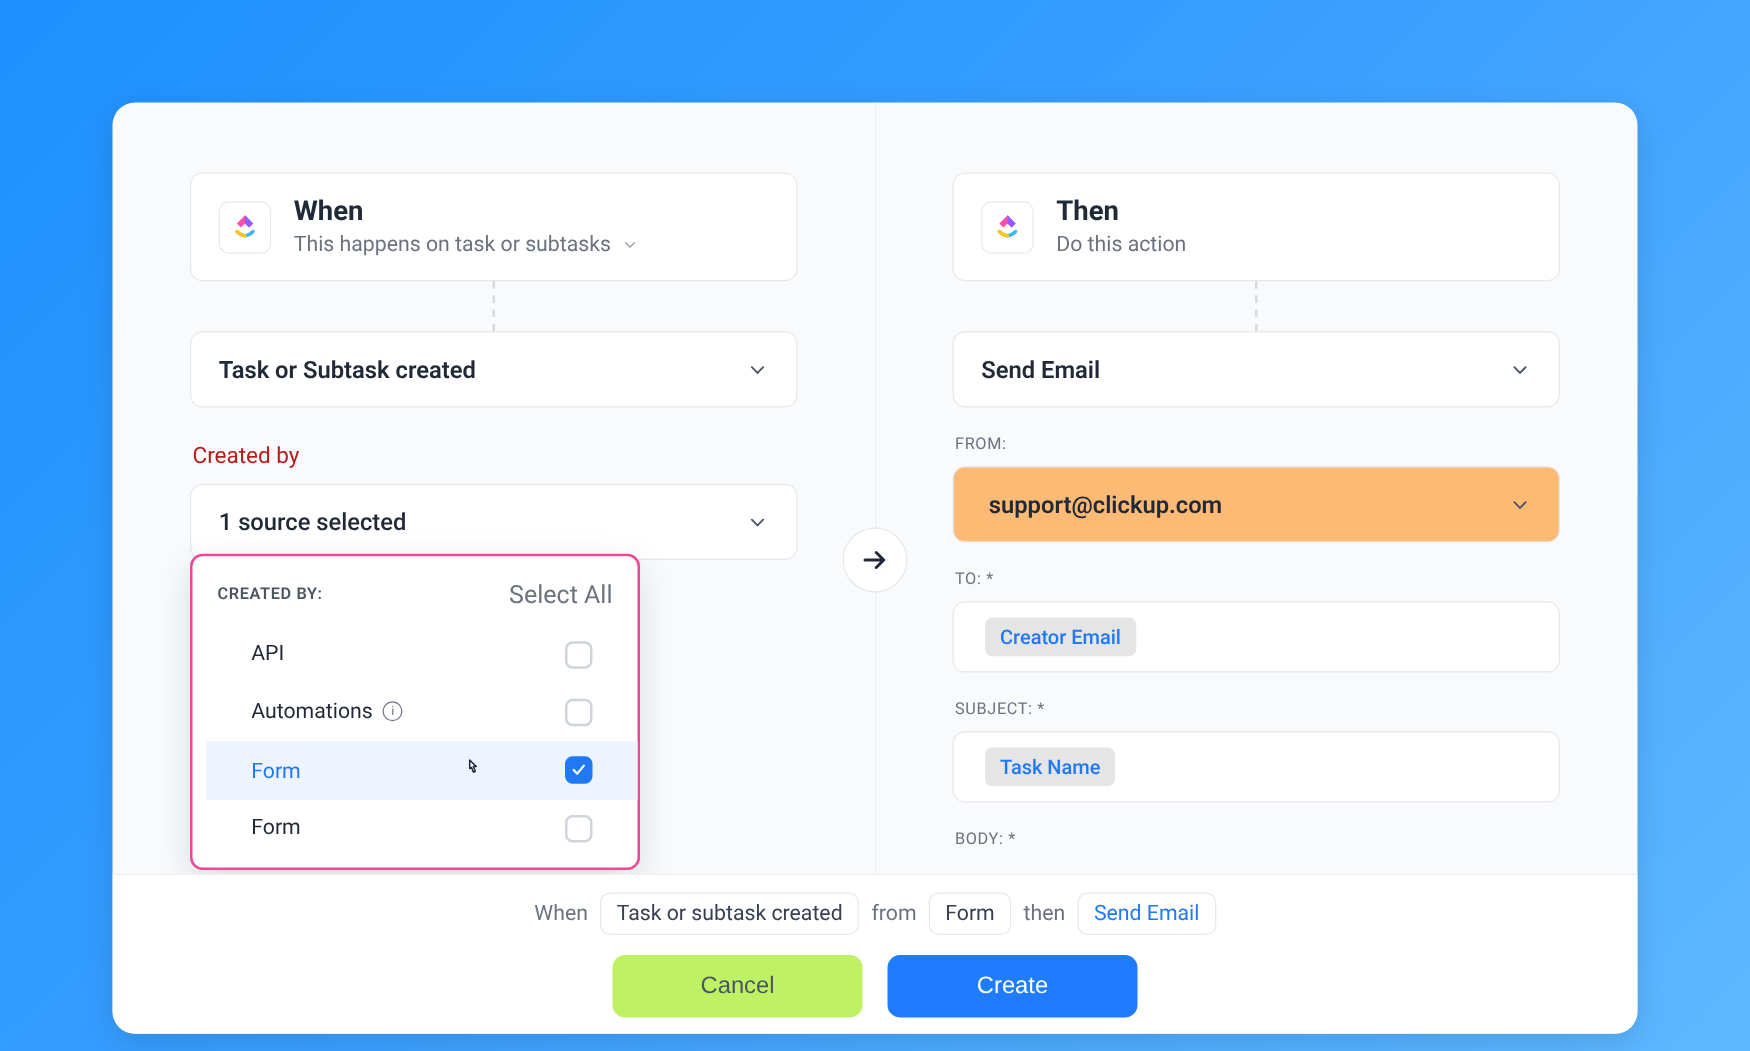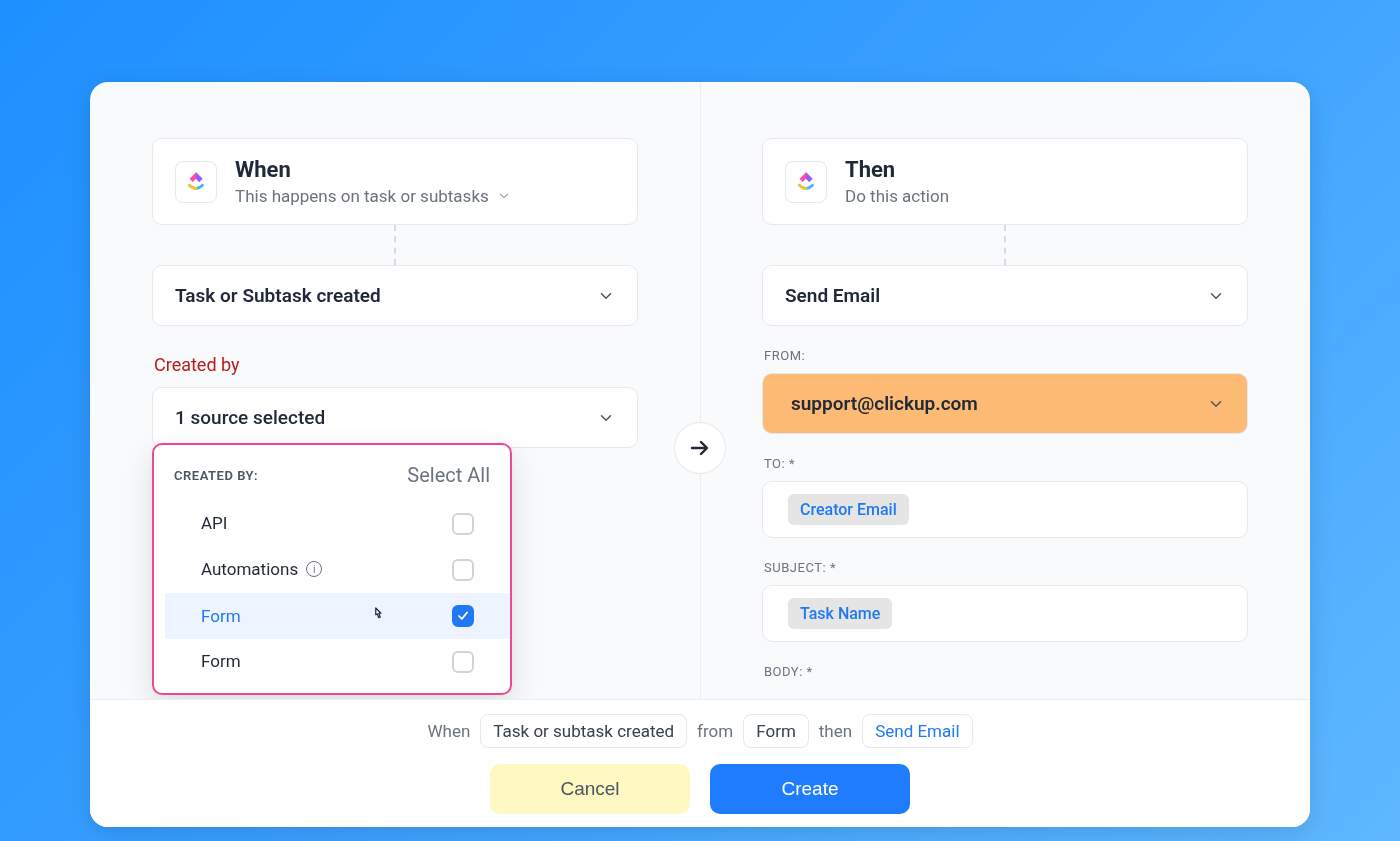--- a/index.html
+++ b/index.html
@@ -275,21 +275,21 @@
     min-width: 200px;
     padding: 14px 34px;
     border-radius: 10px;
     font-size: 19px;
     font-weight: 500;
     text-align: center;
     cursor: pointer;
     border: none;
   }
   .btn-cancel {
-    background: #fef9c3;
+    background: #bef264;
     color: #4b5563;
   }
   .btn-create {
     background: #1f7cff;
     color: #fff;
   }
 </style>
 </head>
 <body>
 

